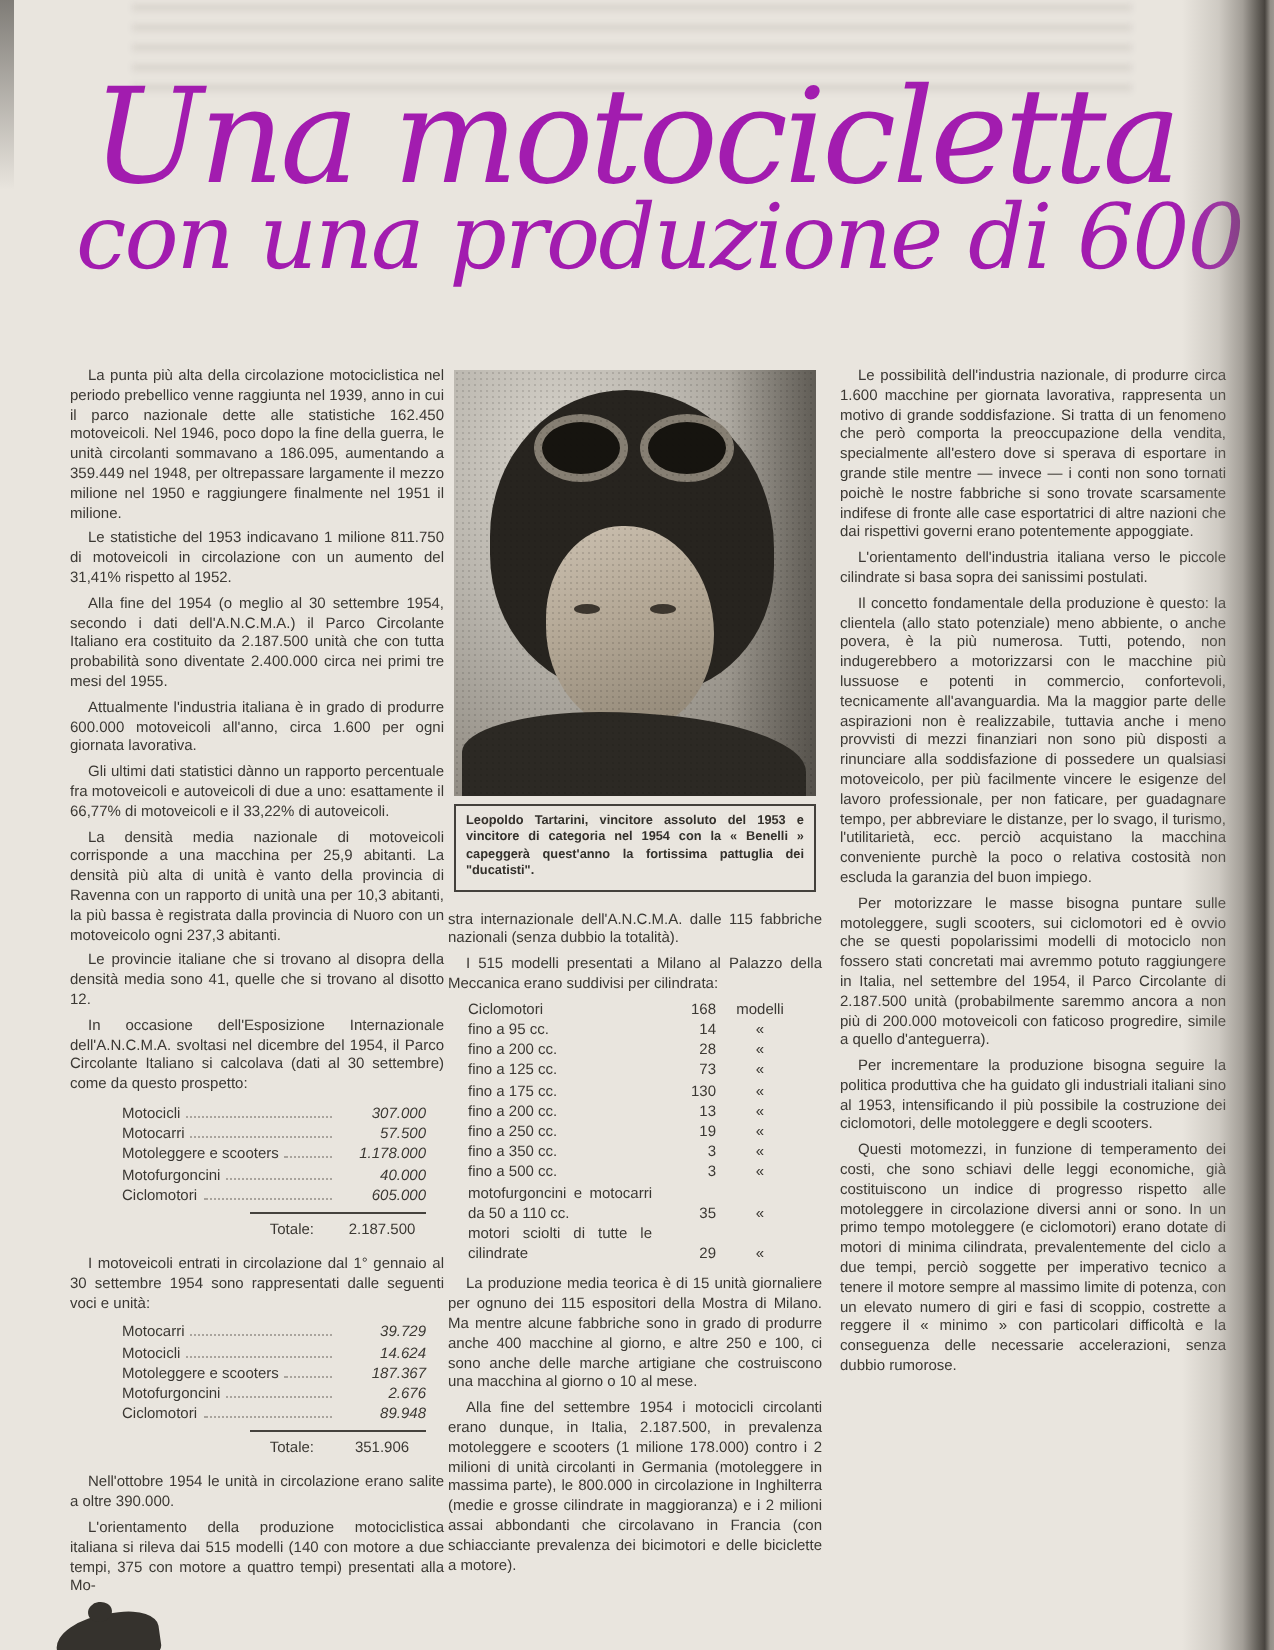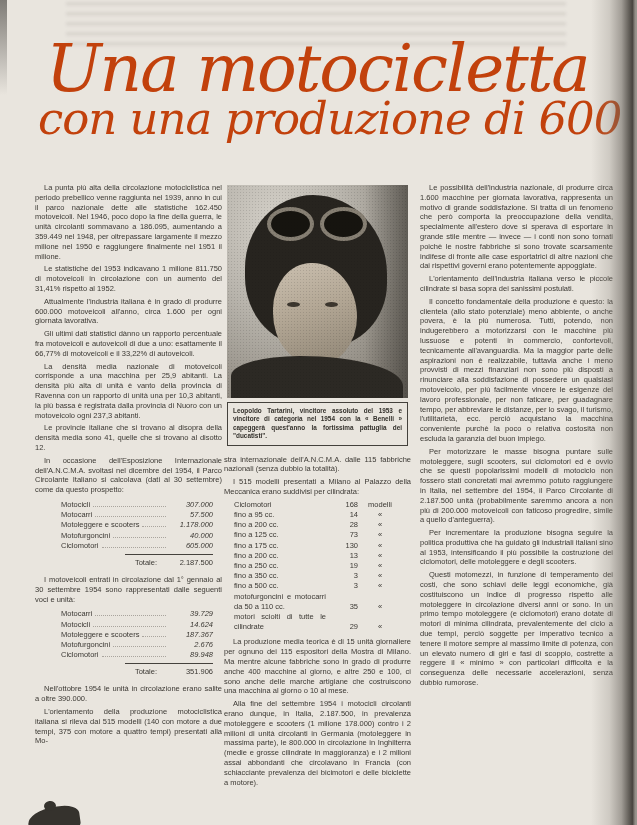--- a/index.html
+++ b/index.html
@@ -21,21 +21,21 @@
     background:linear-gradient(180deg, rgba(40,38,34,0.55), rgba(40,38,34,0));
   }
   
   .spine {
     position:absolute; top:0; right:0; width:46px; height:100%;
     background:linear-gradient(90deg,
       rgba(137,132,124,0) 0%, rgba(137,132,124,0.28) 40%,
       rgba(104,99,92,0.55) 66%, rgba(72,68,62,0.82) 82%,
       rgba(58,54,49,0.92) 90%, rgba(133,128,121,0.85) 96%, rgba(148,143,136,0.9) 100%);
   }
-  .title-wrap { position:absolute; left:46px; top:36px; width:580px; color:#c2410c;
+  .title-wrap { position:absolute; left:46px; top:36px; width:580px; color:#a21caf;
     font-family:"DejaVu Serif", serif; font-style:italic; }
   .title-line1 { font-size:66px; line-height:1; letter-spacing:-2px; white-space:nowrap; font-weight:500;}
   .title-line2 { font-size:45px; line-height:1; margin-top:-6px; margin-left:-8px; letter-spacing:-1px; white-space:nowrap; }
 
   .col { position:absolute; top:183px; font-size:7.5px; line-height:9.8px;
          text-align:justify; hyphens:auto; }
   #col1 { left:35px;  width:187px; }
   #col2 { left:224px; width:187px; }
   #col3 { left:420px; width:193px; }
   .col p { margin:0 0 3px 0; text-indent:9px; }
@@ -43,21 +43,21 @@
 
   
   .dtable { margin:5px 0 7px 26px; width:152px; }
   .drow { display:flex; align-items:baseline; line-height:10.2px; }
   .drow .lbl { white-space:nowrap; }
   .drow .leader { flex:1; border-bottom:1px dotted rgba(90,85,78,0.45); margin:0 3px 2px; }
   .drow .val { text-align:right; min-width:44px;font-style:italic; }
   .total-rule { width:88px; margin:3px 0 2px auto; border-top:1px solid #45423d; }
   .total-row { display:flex; justify-content:flex-end; line-height:11px; }
   .total-row .tlabel { margin-right:12px; }
-  .total-row .tval { min-width:44px; text-align:right; }
+  .total-row .tval { min-width:44px; text-align:center; }
 
   
   .ctable { margin:3px 0 5px 10px; width:168px; }
   .crow { display:flex; align-items:flex-end; line-height:10.2px; }
   .crow .lbl { width:92px; }
   .crow .val { width:32px; text-align:right; }
   .crow .unit { width:44px; text-align:center; }
 
   
   .photo-frame {
@@ -100,20 +100,21 @@
   <div class="corner-shadow-tl"></div>
 
   <div class="title-wrap">
     <div class="title-line1">Una motocicletta</div>
     <div class="title-line2">con una produzione di 600</div>
   </div>
 
   <div class="col" id="col1">
     <p>La punta più alta della circolazione motociclistica nel periodo prebellico venne raggiunta nel 1939, anno in cui il parco nazionale dette alle statistiche 162.450 motoveicoli. Nel 1946, poco dopo la fine della guerra, le unità circolanti sommavano a 186.095, aumentando a 359.449 nel 1948, per oltrepassare largamente il mezzo milione nel 1950 e raggiungere finalmente nel 1951 il milione.</p>
     <p>Le statistiche del 1953 indicavano 1 milione 811.750 di motoveicoli in circolazione con un aumento del 31,41% rispetto al 1952.</p>
+    <p>Alla fine del 1954 (o meglio al 30 settembre 1954, secondo i dati dell'A.N.C.M.A.) il Parco Circolante Italiano era costituito da 2.187.500 unità che con tutta probabilità sono diventate 2.400.000 circa nei primi tre mesi del 1955.</p>
     <p>Attualmente l'industria italiana è in grado di produrre 600.000 motoveicoli all'anno, circa 1.600 per ogni giornata lavorativa.</p>
     <p>Gli ultimi dati statistici dànno un rapporto percentuale fra motoveicoli e autoveicoli di due a uno: esattamente il 66,77% di motoveicoli e il 33,22% di autoveicoli.</p>
     <p>La densità media nazionale di motoveicoli corrisponde a una macchina per 25,9 abitanti. La densità più alta di unità è vanto della provincia di Ravenna con un rapporto di unità una per 10,3 abitanti, la più bassa è registrata dalla provincia di Nuoro con un motoveicolo ogni 237,3 abitanti.</p>
     <p>Le provincie italiane che si trovano al disopra della densità media sono 41, quelle che si trovano al disotto 12.</p>
     <p>In occasione dell'Esposizione Internazionale dell'A.N.C.M.A. svoltasi nel dicembre del 1954, il Parco Circolante Italiano si calcolava (dati al 30 settembre) come da questo prospetto:</p>
 
     <div class="dtable">
       <div class="drow">
         <span class="lbl">Motocicli</span>
         <span class="leader"></span>

